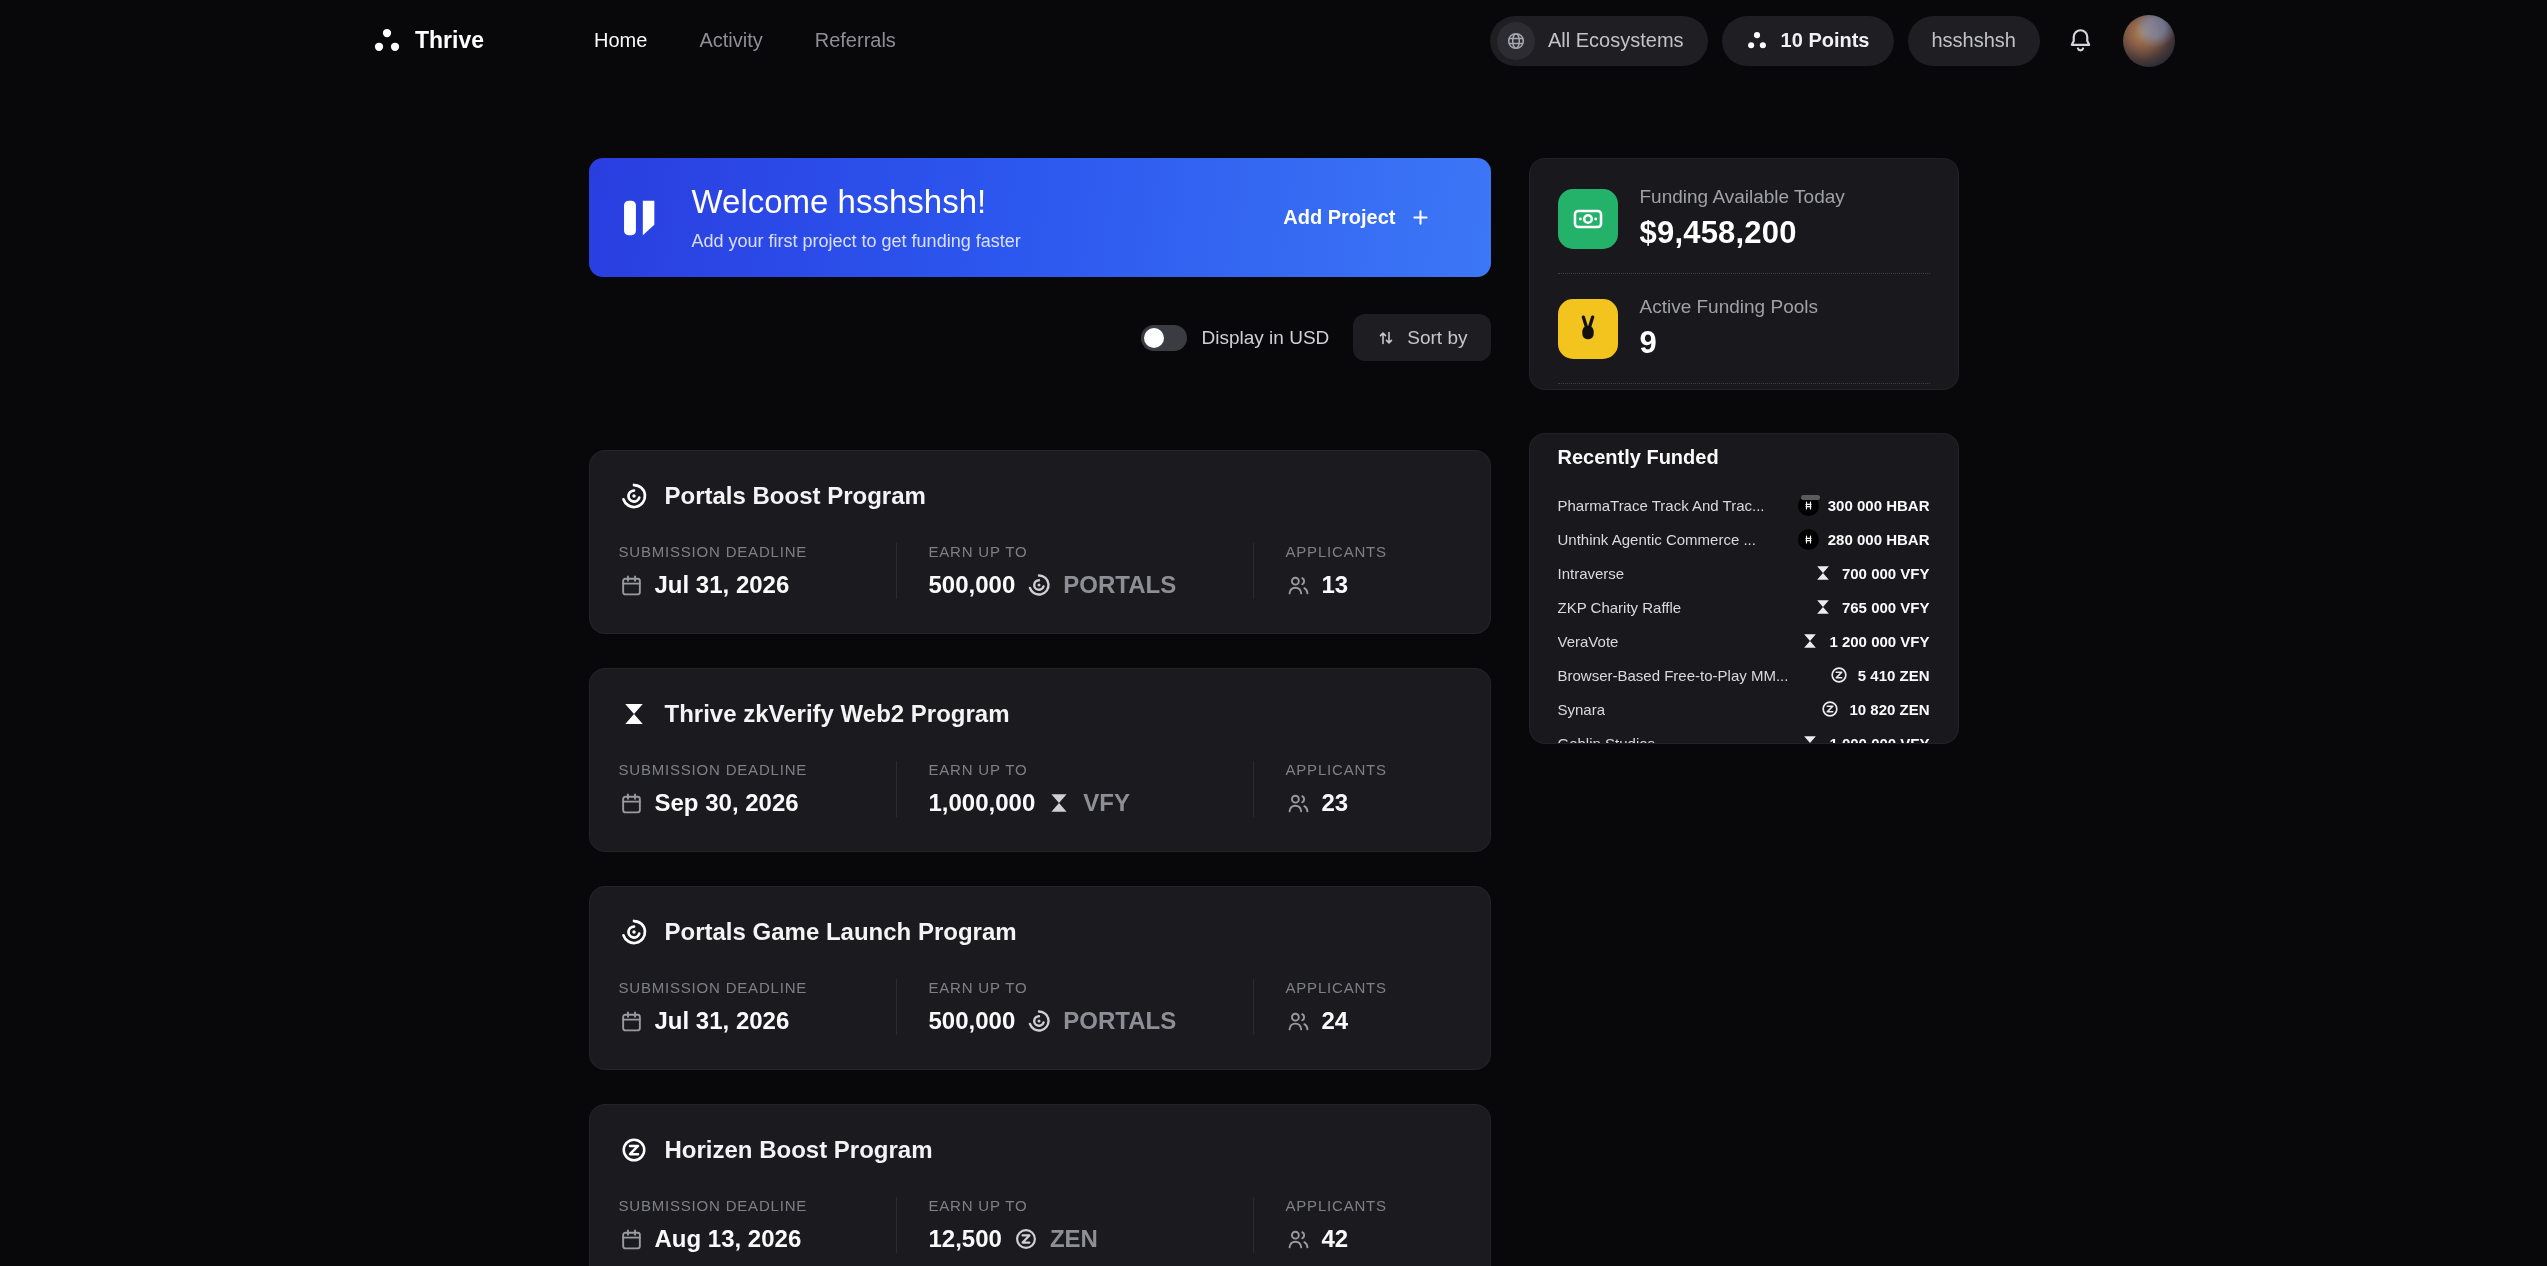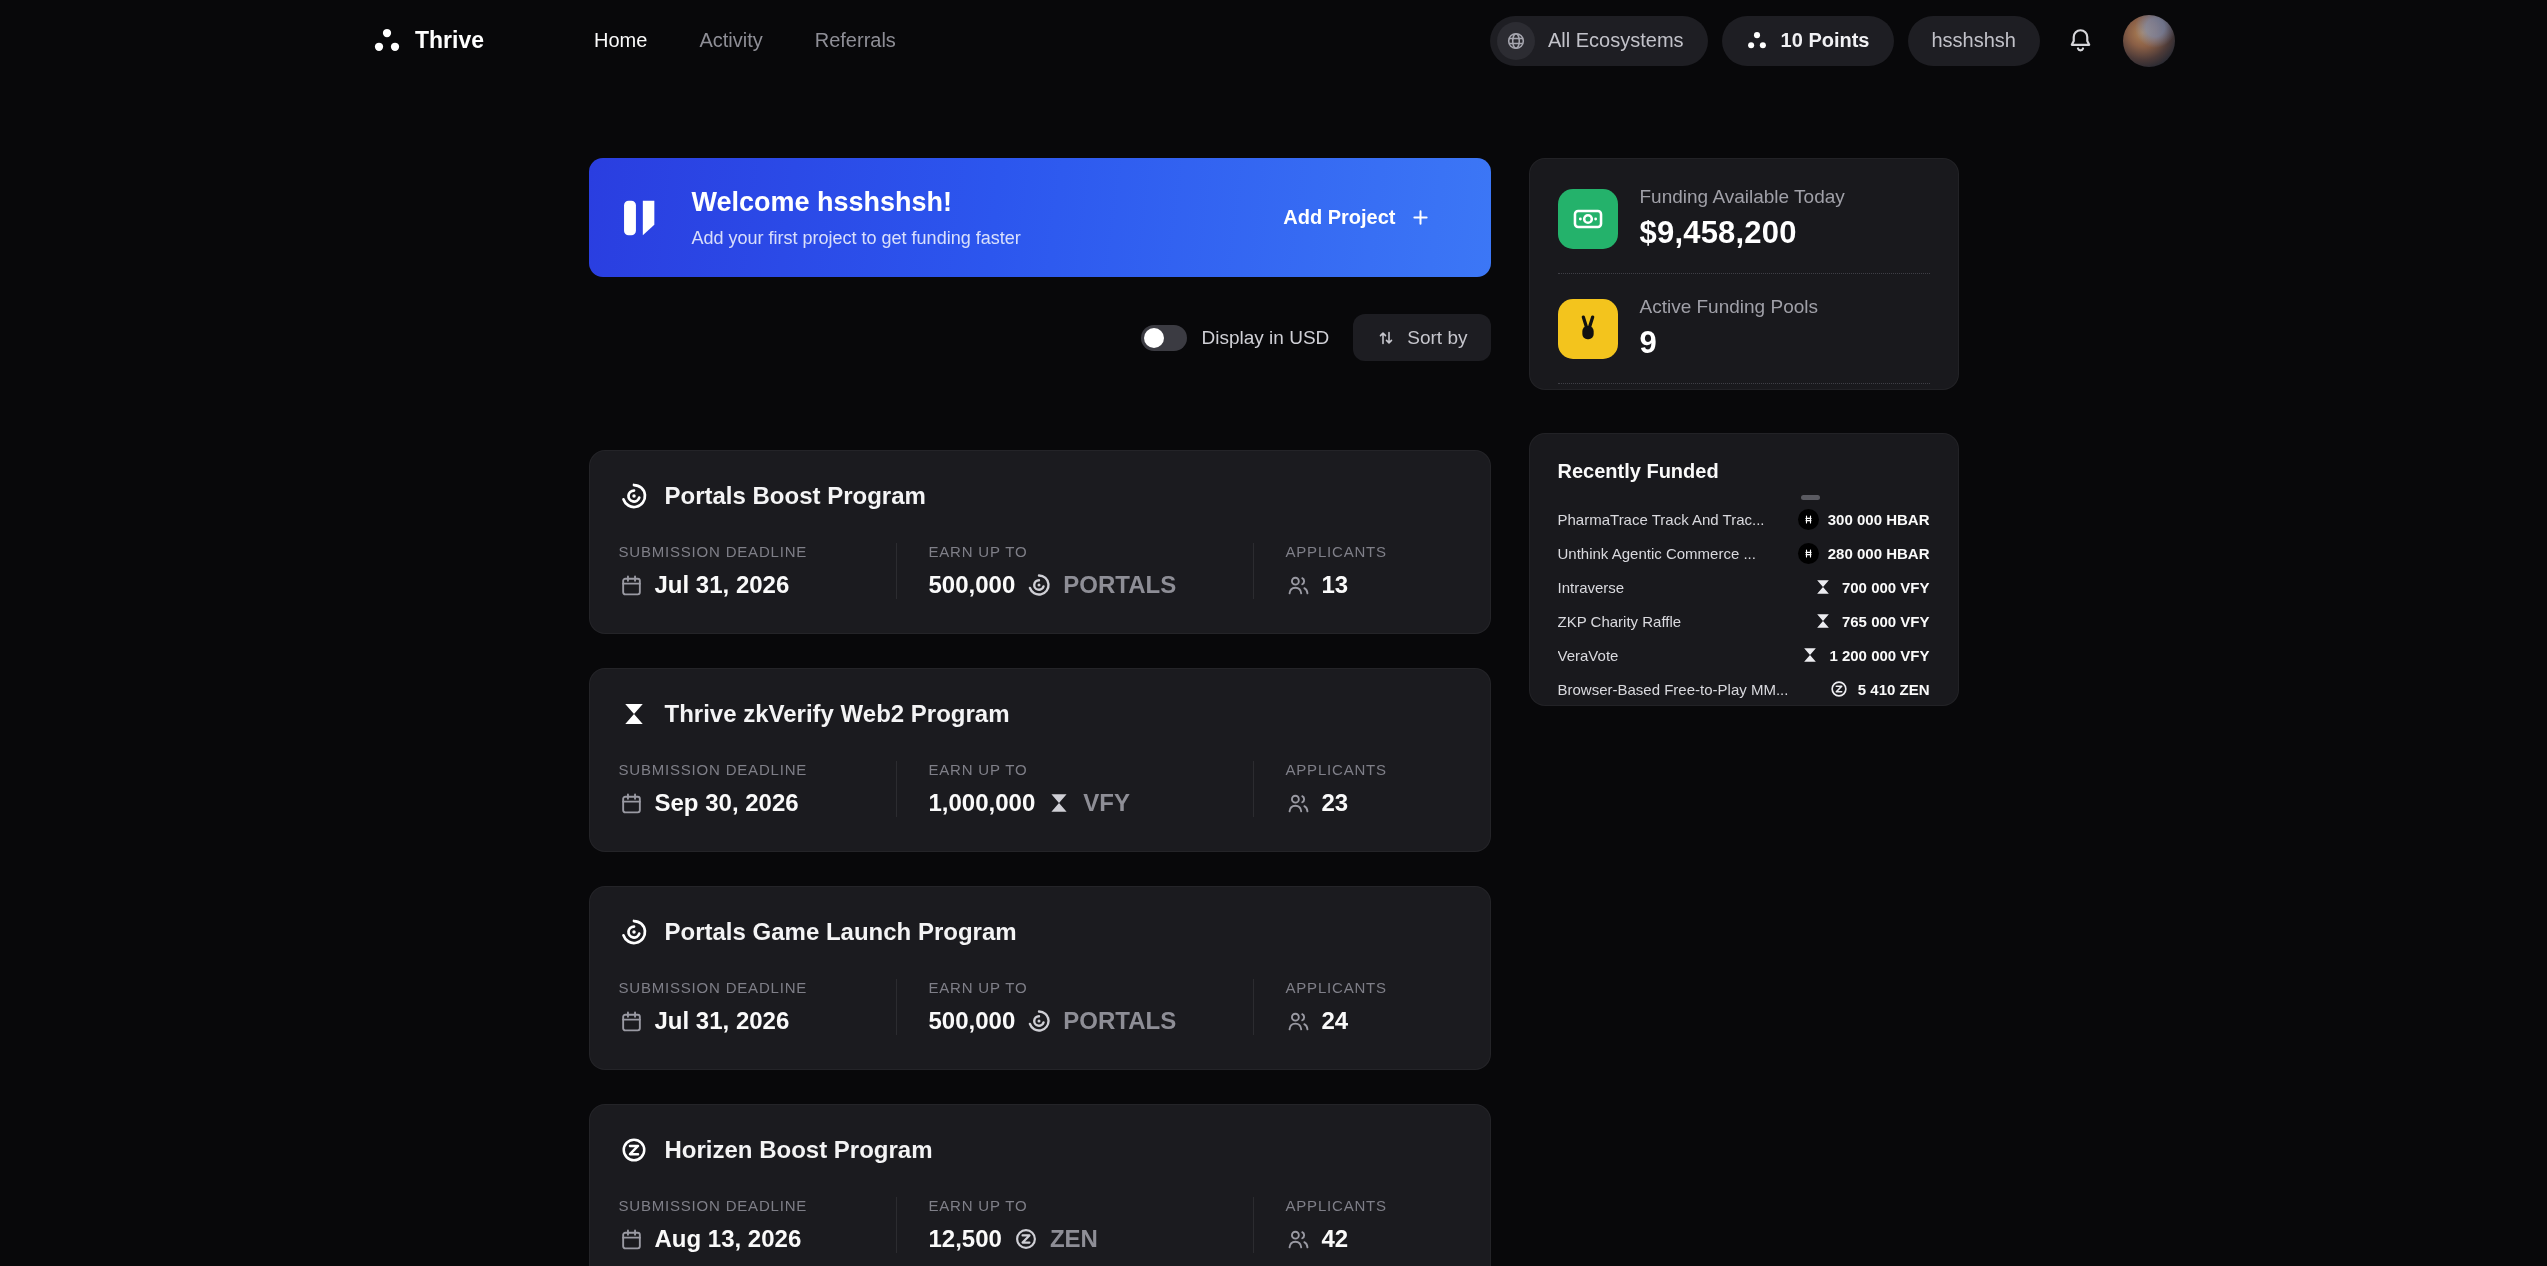--- a/index.html
+++ b/index.html
@@ -39,21 +39,21 @@
   
   .content{display:flex;justify-content:center;gap:38px;padding-top:77px}
   main{width:902px}
   aside{width:430px}
 
   
   .banner{height:119px;border-radius:14px;display:flex;align-items:center;padding:0 60px 0 27px;
     background:linear-gradient(97deg,#2a3ee0 0%,#2c56ee 45%,#3c77f6 100%)}
   .banner-mark{width:46px;height:46px;color:#fff;margin-right:30px}
   .banner-text{display:flex;flex-direction:column;gap:10px}
-  .banner-title{font-size:27px;font-weight:700;color:#fff}
+  .banner-title{font-size:33px;font-weight:400;color:#fff}
   .banner-sub{font-size:18px;color:rgba(255,255,255,.82)}
   .add-project{margin-left:auto;display:flex;align-items:center;gap:14px;background:none;border:none;
     color:#fff;font-size:20px;font-weight:600;font-family:inherit;cursor:pointer}
   .add-project svg{width:21px;height:21px}
 
   
   .opps-head{display:flex;align-items:center;margin-top:37px}
   .opps-head h1{font-size:33px;font-weight:700;letter-spacing:-.3px;color:#fafafa}
   .opps-controls{margin-left:auto;display:flex;align-items:center;gap:15px}
   .toggle{width:46px;height:26px;border-radius:13px;background:#3b3b42;position:relative;cursor:pointer;border:none}
@@ -82,21 +82,21 @@
   .stats-card{background:#19191d;border:1px solid rgba(255,255,255,.045);border-radius:16px;padding:5px 28px}
   .stat-row{display:flex;align-items:center;gap:22px;padding:22px 0;border-bottom:1px dotted #3f3f46}
   .stat-icon{width:60px;height:60px;border-radius:15px;display:flex;align-items:center;justify-content:center;flex:0 0 auto}
   .stat-icon.green{background:#24b26b;color:#fff}
   .stat-icon.yellow{background:#f3c41d;color:#111}
   .stat-icon svg{width:34px;height:34px}
   .stat-label{font-size:19px;color:#a0a0a8;margin-bottom:7px}
   .stat-value{font-size:31px;font-weight:700;color:#fff;letter-spacing:.2px}
 
   .recent-card{margin-top:43px;background:#19191d;border:1px solid rgba(255,255,255,.045);border-radius:16px;
-    height:273px;padding:26px 28px 0;overflow:hidden;position:relative}
+    height:311px;padding:12px 28px 0;overflow:hidden;position:relative}
   .recent-title{font-size:20px;font-weight:700;color:#fafafa;margin-bottom:19px}
   .recent-row{display:flex;align-items:center;justify-content:space-between;height:34px}
   .r-name{font-size:15px;color:#d9d9de;white-space:nowrap;overflow:hidden;text-overflow:ellipsis;max-width:250px}
   .r-right{display:flex;align-items:center;gap:9px}
   .r-amt{font-size:15px;font-weight:600;color:#fafafa;white-space:nowrap}
   .badge-black{width:21px;height:21px;border-radius:50%;background:#000;display:flex;align-items:center;justify-content:center;color:#fff;flex:0 0 auto}
   .badge-black svg{width:13px;height:13px}
   .r-token-icon{width:20px;height:20px;color:#ececf0;flex:0 0 auto}
   .sliver{position:absolute;top:61px;left:271px;width:19px;height:5px;border-radius:3px;background:#5a5a61}
 </style>

